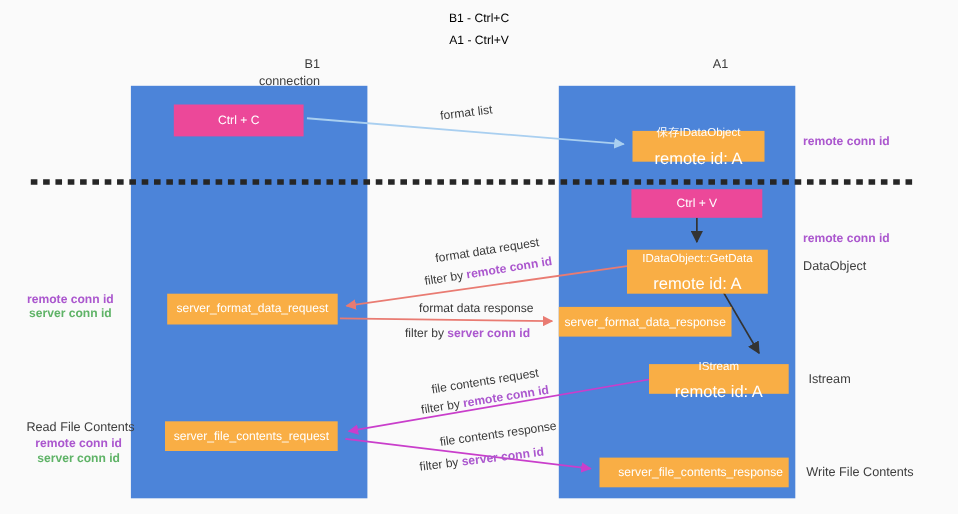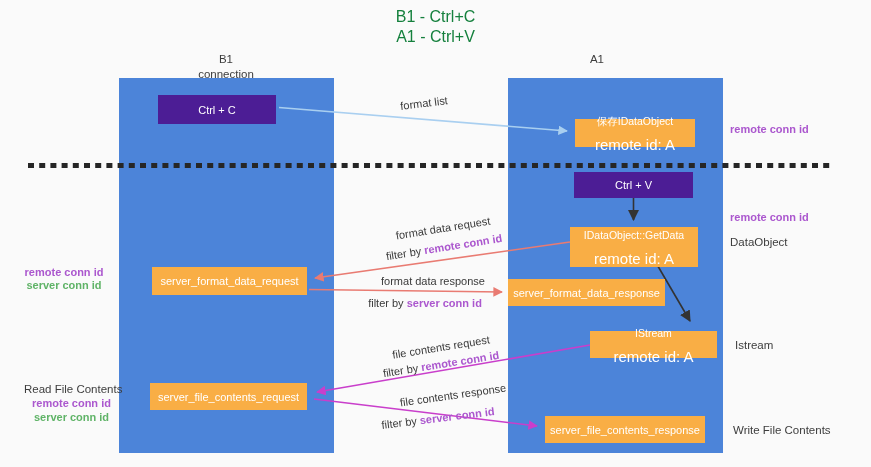--- a/index.html
+++ b/index.html
@@ -2,34 +2,34 @@
 <html><head>
 <meta charset="utf-8">
 <style>
   html,body{margin:0;padding:0;background:#fafafa;}
   #canvas{
     position:relative;width:871px;height:467px;background:#fafafa;
     font-family:"Liberation Sans",sans-serif;color:#3d3d3d;overflow:hidden;
   }
   .abs{position:absolute;}
   .title{
-    left:0;right:0;top:7px;text-align:center;font-size:16px;line-height:20px;color:#15803d;
+    left:0;right:0;top:7px;text-align:center;font-size:11px;line-height:20px;color:#000000;
   }
   .col-header{
-    text-align:center;font-size:11.5px;line-height:15px;color:#3d3d3d;
+    text-align:right;font-size:11.5px;line-height:15px;color:#3d3d3d;
   }
   .column{
     background:#4c84d9;width:215px;height:375px;top:78px;
   }
   .node{
     display:flex;flex-direction:column;align-items:center;justify-content:center;
     color:#ffffff;text-align:center;white-space:nowrap;z-index:3;
   }
   .node.orange{background:#f9ae45;gap:10px;}
-  .node.green{background:#4c1d95;}
+  .node.green{background:#ec4899;}
   .node .l1{font-size:10.5px;line-height:13px;}
   .node .l2{font-size:15px;line-height:13px;}
   .node .single{font-size:11px;}
   .side-label{font-size:11.5px;white-space:nowrap;z-index:3;}
   .purple{color:#ab57ce;font-weight:bold;font-size:11px;}
   .greenlbl{color:#5fb367;font-weight:bold;font-size:11px;}
   .mid-label{
     font-size:11px;color:#3a3a3a;text-align:center;white-space:nowrap;z-index:3;
   }
   .rot8{transform:rotate(-8deg);}
@@ -111,21 +111,21 @@
 
   <div class="abs node orange" style="left:590px;top:331px;width:127px;height:27px;">
     <div class="l1">IStream</div>
     <div class="l2">remote id: A</div>
   </div>
 
   <div class="abs node orange" style="left:150px;top:383px;width:157px;height:27px;">
     <div class="single">server_file_contents_request</div>
   </div>
 
-  <div class="abs node orange" style="left:545px;top:416px;width:160px;height:27px;">
+  <div class="abs node orange" style="left:545px;top:416px;width:160px;height:27px;padding-left:12px;">
     <div class="single">server_file_contents_response</div>
   </div>
 
   <div class="abs side-label purple" style="left:730px;top:123px;">remote conn id</div>
   <div class="abs side-label purple" style="left:730px;top:211px;">remote conn id</div>
   <div class="abs side-label" style="left:730px;top:236px;">DataObject</div>
   <div class="abs side-label" style="left:735px;top:339px;">Istream</div>
   <div class="abs side-label" style="left:733px;top:424px;">Write File Contents</div>
 
   <div class="abs" style="left:22px;top:266px;width:84px;text-align:center;line-height:13px;">

